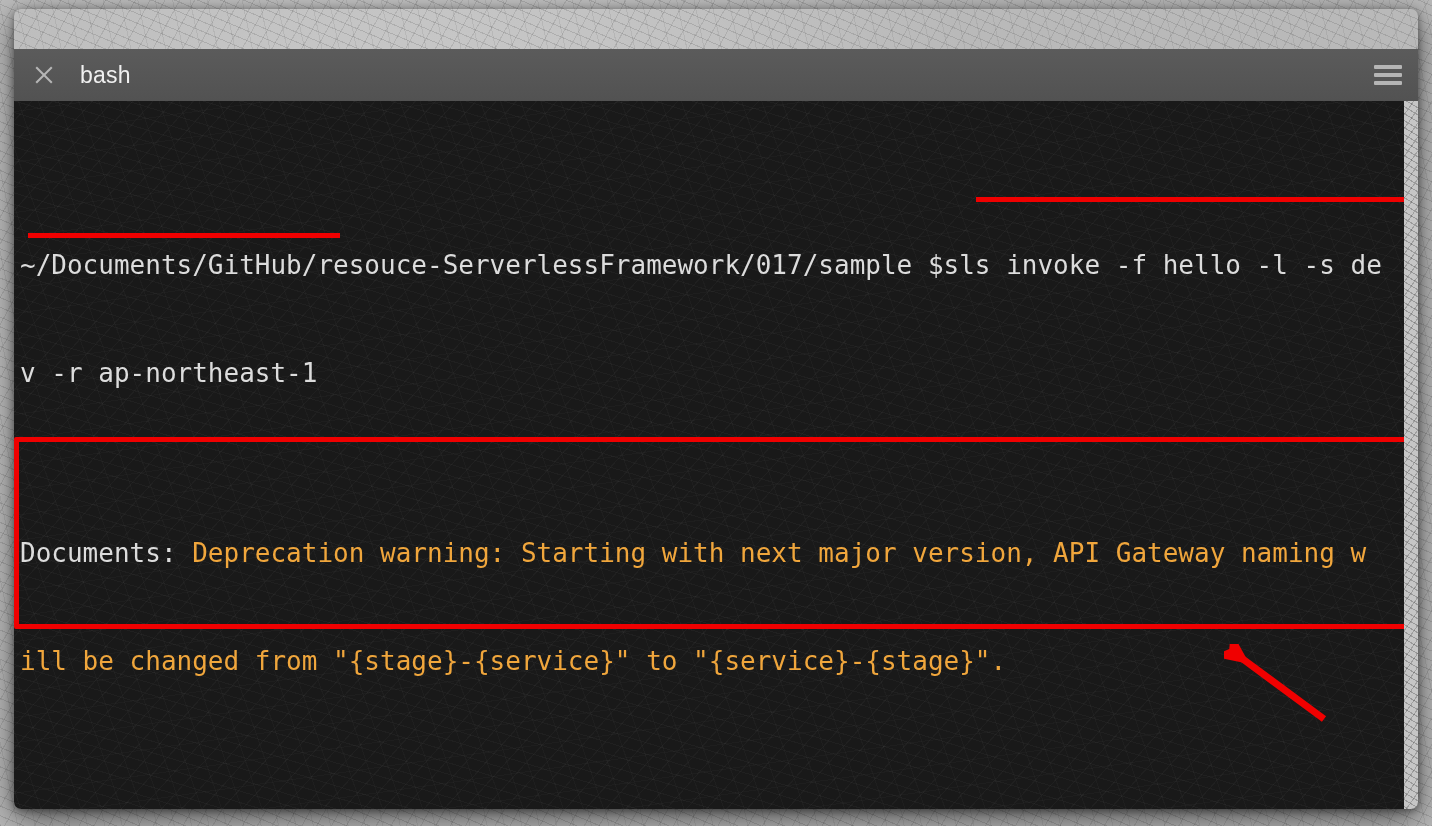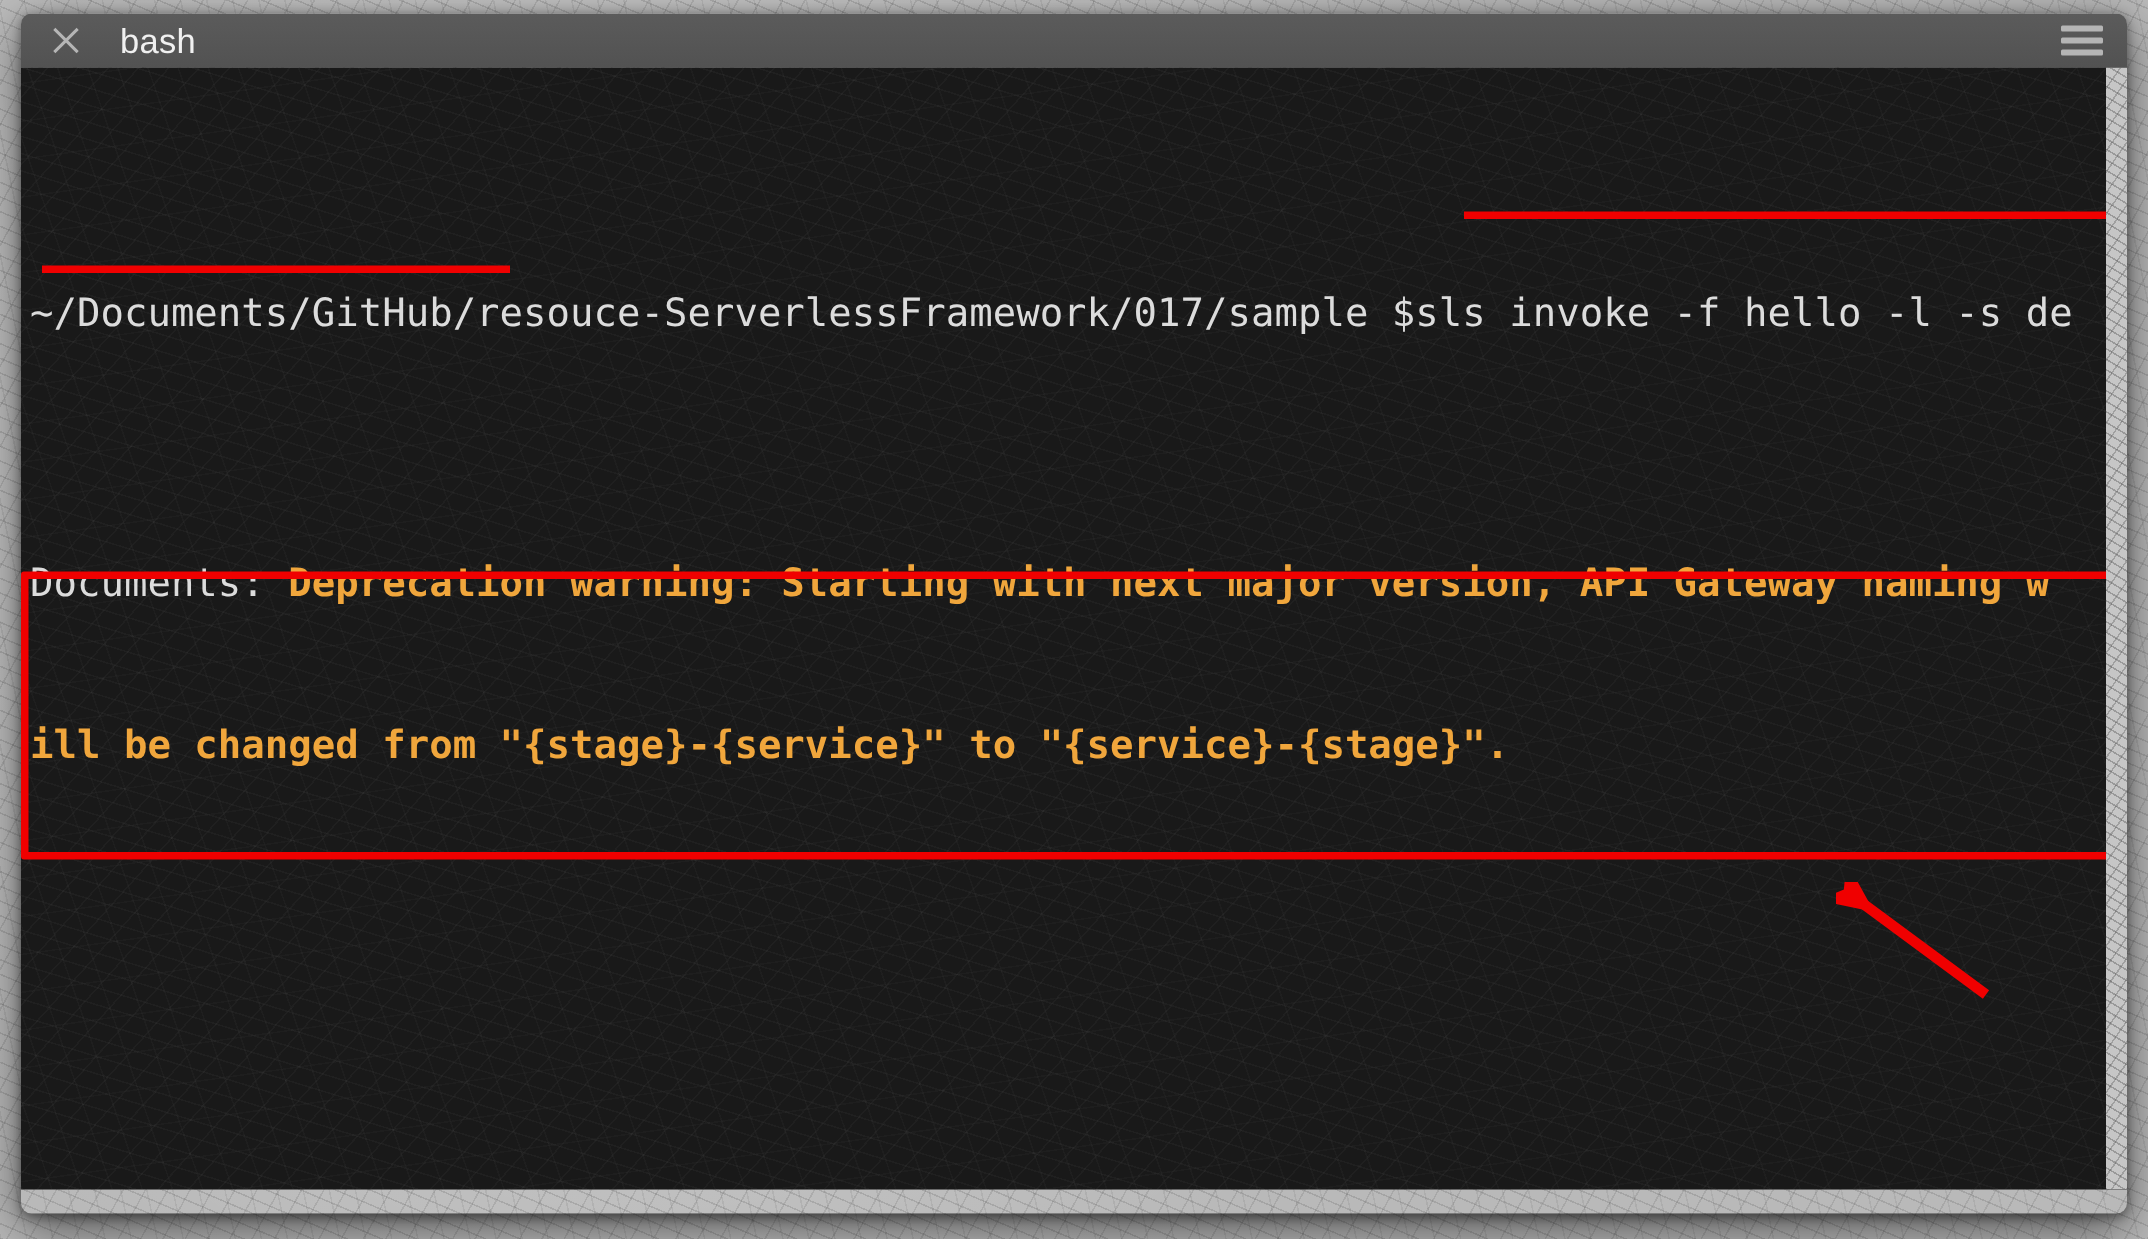--- a/index.html
+++ b/index.html
@@ -32,25 +32,26 @@
     width: 1404px;
     height: 800px;
     border-radius: 7px;
     overflow: hidden;
     box-shadow: 0 10px 34px rgba(0,0,0,.55), 0 2px 8px rgba(0,0,0,.45);
   }
 
   
   #titlebar {
     position: relative;
-    height: 36px;
+    height: 52px;
     background: linear-gradient(#5b5b5b, #525252);
     display: flex;
     align-items: center;
     padding: 0 16px 0 18px;
+    margin-top: 40px;
   }
   #close-icon {
     width: 24px; height: 24px;
     position: relative;
     flex: 0 0 auto;
     opacity: .75;
   }
   #close-icon::before, #close-icon::after {
     content: "";
     position: absolute;
@@ -98,21 +99,21 @@
     right: 0;
     font-size: 26px;
     line-height: 36px;
     letter-spacing: 0px;
     white-space: pre;
     font-family: "DejaVu Sans Mono", "Liberation Mono", monospace;
   }
   .line { height: 36px; }
 
   .c-white  { color: #dcdcdc; }
-  .c-orange { color: #f0a63c; font-weight: bold; }
+  .c-orange { color: #f0a63c; }
 
   
   .ann { position: absolute; pointer-events: none; }
 
   #ann-underline-cmd1 {
     left: 962px; top: 96px; width: 464px; height: 5px; background: #f00000;
   }
   #ann-underline-cmd2 {
     left: 14px; top: 132px; width: 312px; height: 5px; background: #f00000;
   }
@@ -150,20 +151,21 @@
         <span></span>
     </div>
   </div>
 
   <div id="terminal">
 
     <div id="console">
 
       
       <div class="line"><span class="c-white">~/Documents/GitHub/resouce-ServerlessFramework/017/sample $sls invoke -f hello -l -s de</span></div>
+      <div class="line"><span class="c-white">v -r ap-northeast-1</span></div>
 
       
       <div class="line"><span class="c-white">Documents: </span><span class="c-orange">Deprecation warning: Starting with next major version, API Gateway naming w</span></div>
       <div class="line"><span class="c-orange">ill be changed from "{stage}-{service}" to "{service}-{stage}".</span></div>
       
       
       
 
       
       

